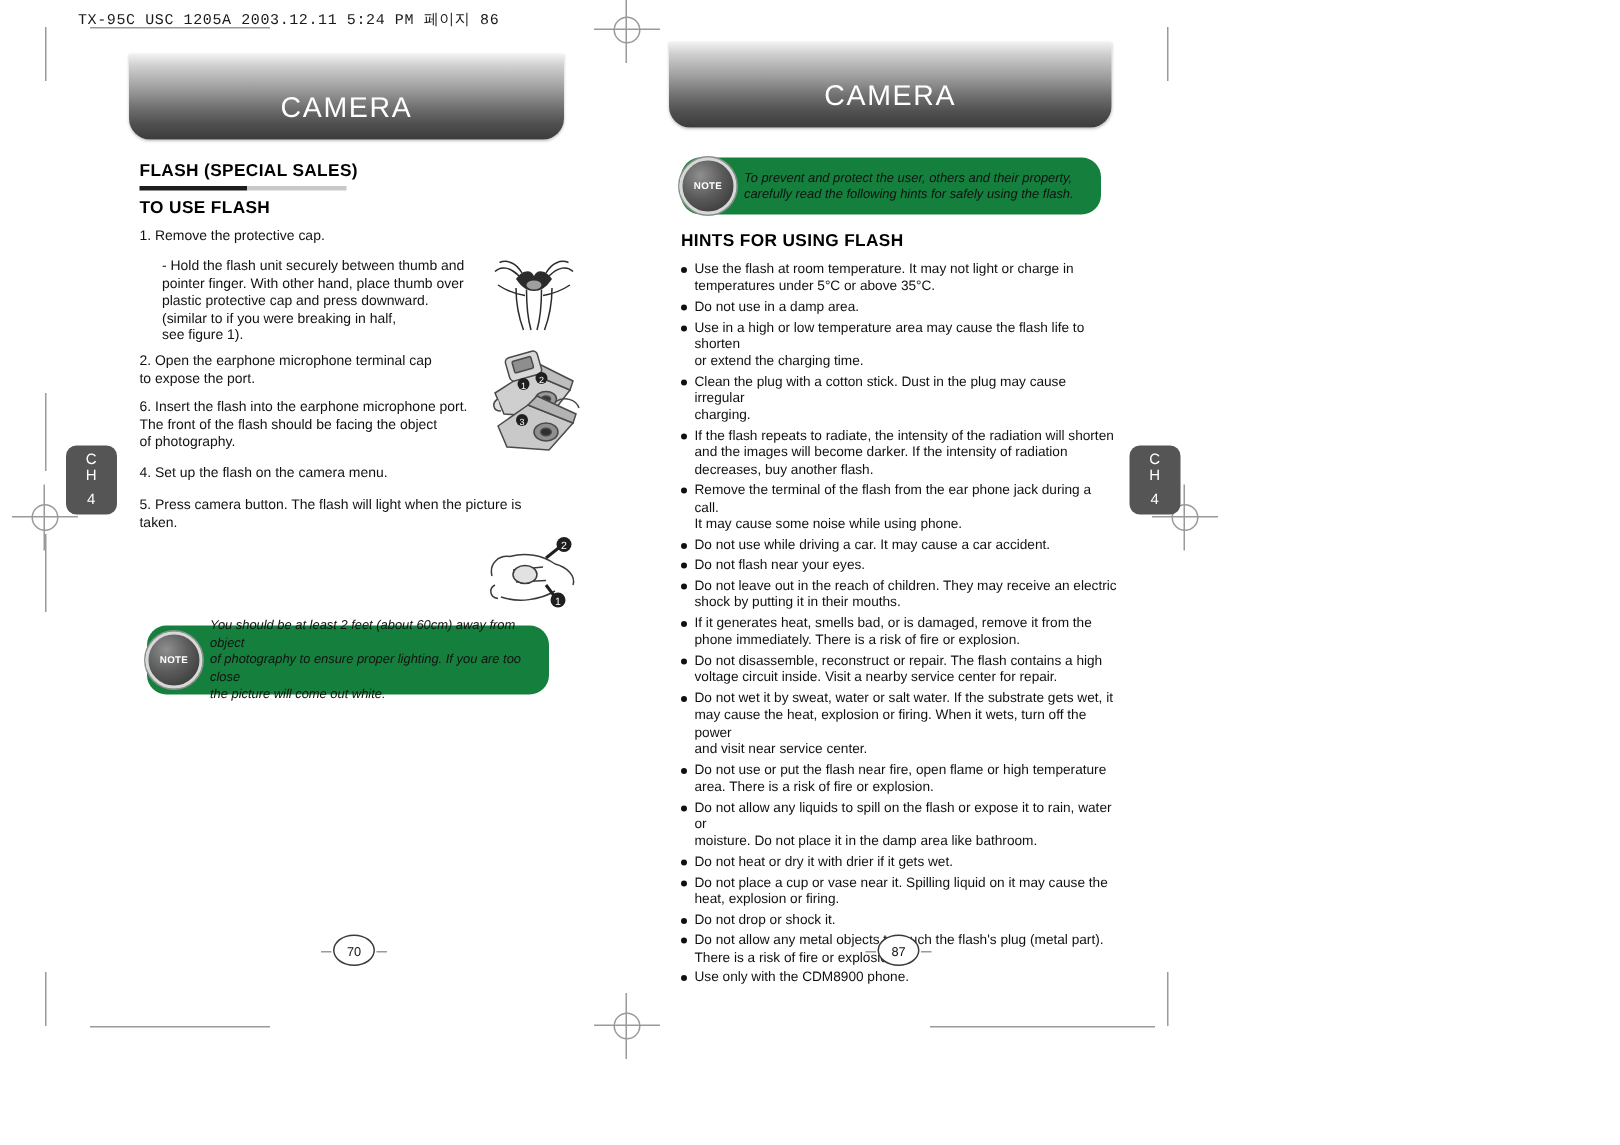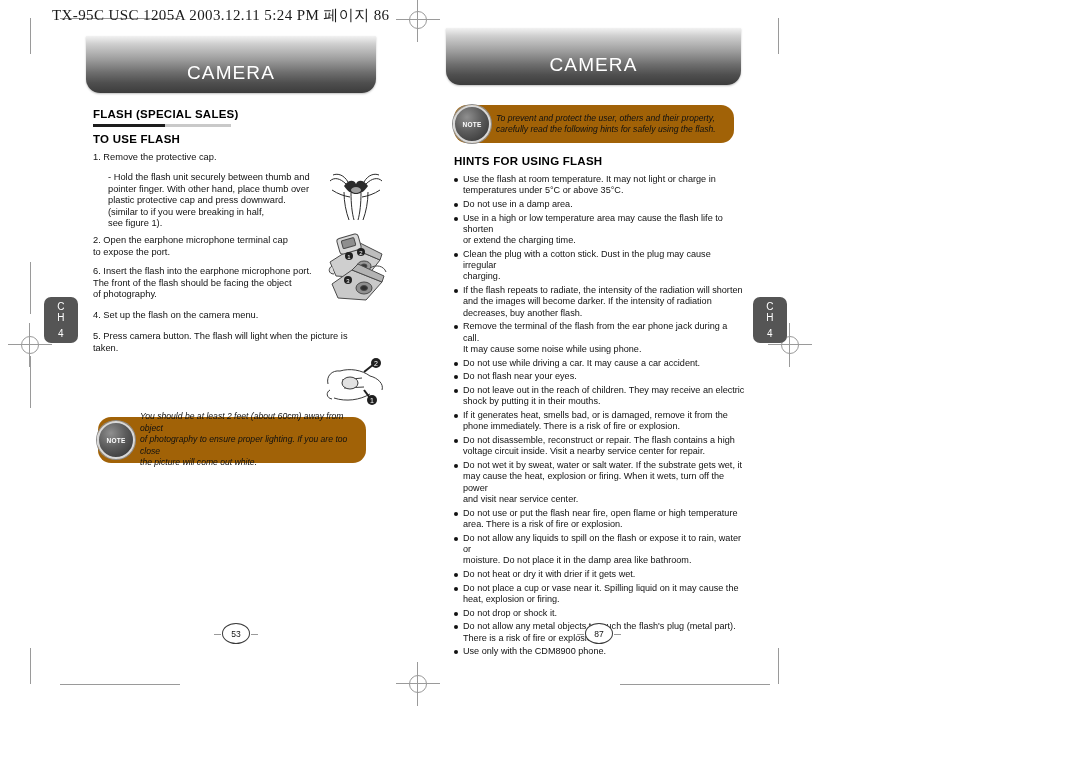--- a/index.html
+++ b/index.html
@@ -39,25 +39,25 @@
   .cropline {
     position: absolute;
     background: #9a9a9a;
   }
 
   
   .scanhead {
     position: absolute;
     left: 52px;
     top: 6px;
-    font-size: 15px;
+    font-size: 10px;
     letter-spacing: 0.4px;
     color: #1a1a1a;
     white-space: nowrap;
-    font-family: Liberation Serif, serif;
+    font-family: Liberation Mono, monospace;
   }
 
   
   .page {
     position: absolute;
     top: 0;
     height: 763px;
   }
   .page-left  { left: 0;   width: 450px; }
   .page-right { left: 450px; width: 450px; }
@@ -104,21 +104,21 @@
     font-size: 9.3px;
     line-height: 11.6px;
     color: #111111;
     white-space: pre-line;
   }
 
   
   .note {
     position: absolute;
     border-radius: 13px;
-    background: #a16207;
+    background: #15803d;
     display: flex;
     align-items: center;
   }
   .note-badge {
     position: absolute;
     left: -1px;
     top: 50%;
     transform: translateY(-50%);
     width: 34px;
     height: 34px;
@@ -365,21 +365,21 @@
 the picture will come out white.</div>
   </div>
 
   <div class="chaptab" style="left:44px; top:297px;">
     <span style="white-space:pre-line; text-align:center;">C
 H</span>
     <span class="num">4</span>
   </div>
 
   <div class="pagenum" style="left:222px; top:623px;">
-    <span>53</span>
+    <span>70</span>
   </div>
 </div>
 
 <div class="page page-right">
 
   <div class="banner banner-right" style="left:-4px;">
     <div class="banner-text">CAMERA</div>
   </div>
 
   <div class="note" style="left:4px; top:105px; width:280px; height:38px;">

